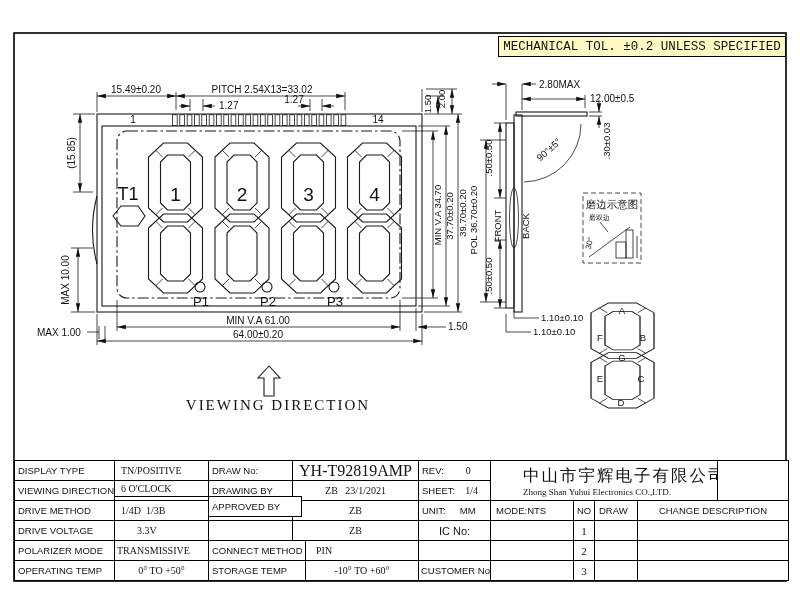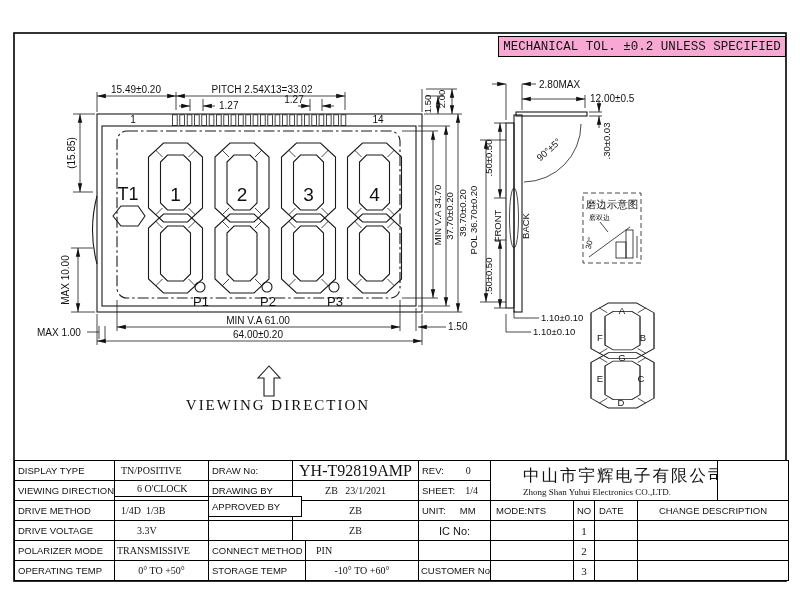--- a/index.html
+++ b/index.html
@@ -8,21 +8,21 @@
   svg{position:absolute;left:0;top:0;}
   .ln{fill:none;stroke:#1a1a1a;stroke-width:1.1;}
   .thin{fill:none;stroke:#1a1a1a;stroke-width:0.8;}
   .dd{stroke-dasharray:11 3 2.5 3;}
   .dash{stroke-dasharray:5 3;}
   text{fill:#111;font-family:"Liberation Sans",sans-serif;}
   .d10{font-size:10px;} .d95{font-size:9.5px;} .d13{font-size:13px;}
   .d19{font-size:19px;} .d18{font-size:18px;} .d9{font-size:9.5px;}
   .d8{font-size:8px;} .d105{font-size:10.5px;font-family:sans-serif;} .d7{font-size:7px;font-family:sans-serif;}
   .vd{font-size:15px;font-family:"Liberation Serif",serif;letter-spacing:2px;}
-  .box{position:absolute;box-sizing:border-box;border:1.4px solid #000;background:#f9a8d4;}
+  .box{position:absolute;box-sizing:border-box;border:1.4px solid #000;background:#fef9c3;}
   #tolbox{left:498px;top:36px;width:288px;height:21px;display:flex;align-items:center;justify-content:center;
           font-family:"Liberation Mono",monospace;font-size:12.5px;}
   #confirm{left:486px;top:417px;width:302px;height:43px;border-radius:10px;background:transparent;font-family:sans-serif;}
   #confirm .l1{position:absolute;left:10px;top:3px;font-size:15px;}
   #confirm .l2{position:absolute;left:158px;top:22px;font-size:15px;}
   .tc{position:absolute;box-sizing:border-box;border:1px solid #000;display:flex;align-items:center;
       padding:0 3px;overflow:hidden;background:#fff;}
   .lbl{font-family:Liberation Sans, sans-serif;font-size:9.5px;white-space:pre;}
   .val{font-family:"Liberation Serif",serif;font-weight:normal;font-size:10px;white-space:pre;}
   .big{font-family:"Liberation Serif",serif;font-size:16px;}
@@ -245,21 +245,21 @@
   <div class="tc lbl" style="left:14px;top:460px;width:101px;height:21px">DISPLAY TYPE</div>
   <div class="tc val" style="left:114px;top:460px;width:95px;height:21px;padding:0 6px">TN/POSITIVE</div>
   <div class="tc lbl" style="left:208px;top:460px;width:85px;height:21px">DRAW No:</div>
   <div class="tc big ctr" style="left:292px;top:460px;width:127px;height:21px">YH-T92819AMP</div>
   <div class="tc" style="left:418px;top:460px;width:73px;height:21px">
     <span class="lbl">REV:</span>
     <span class="val" style="margin-left:22px">0</span>
   </div>
 
   <div class="tc lbl" style="left:14px;top:480px;width:101px;height:21px">VIEWING DIRECTION</div>
-  <div class="tc val" style="left:114px;top:480px;width:95px;height:17px;padding:0 22px">6 O'CLOCK</div>
+  <div class="tc val" style="left:114px;top:480px;width:95px;height:17px;padding:0 6px">6 O'CLOCK</div>
   <div class="tc lbl" style="left:208px;top:480px;width:85px;height:21px">DRAWING BY</div>
   <div class="tc val ctr" style="left:292px;top:480px;width:127px;height:21px">ZB   23/1/2021</div>
   <div class="tc" style="left:418px;top:480px;width:73px;height:21px">
     <span class="lbl">SHEET:</span>
     <span class="val" style="margin-left:10px">1/4</span>
   </div>
 
   <div class="tc" style="left:490px;top:460px;width:228px;height:41px;padding:0 2px 0 32px;flex-direction:column;justify-content:center;align-items:flex-start">
     <div class="cn">中山市宇辉电子有限公司</div>
     <div class="en">Zhong Shan Yuhui Electronics CO.,LTD.</div>
@@ -269,21 +269,21 @@
   <div class="tc lbl" style="left:14px;top:500px;width:101px;height:21px">DRIVE METHOD</div>
   <div class="tc val" style="left:114px;top:500px;width:95px;height:21px;padding:0 6px">1/4D  1/3B</div>
   <div class="tc lbl" style="left:208px;top:500px;width:85px;height:21px">CHECKED BY</div>
   <div class="tc val ctr" style="left:292px;top:500px;width:127px;height:21px">ZB</div>
   <div class="tc" style="left:418px;top:500px;width:73px;height:21px">
     <span class="lbl">UNIT:</span>
     <span class="lbl" style="margin-left:14px">MM</span>
   </div>
   <div class="tc lbl" style="left:490px;top:500px;width:84px;height:21px;padding:0 5px">MODE:NTS</div>
   <div class="tc lbl ctr" style="left:573px;top:500px;width:22px;height:21px">NO</div>
-  <div class="tc lbl" style="left:594px;top:500px;width:44px;height:21px;padding:0 4px">DATE</div>
+  <div class="tc lbl" style="left:594px;top:500px;width:44px;height:21px;padding:0 4px">DRAW</div>
   <div class="tc lbl ctr" style="left:637px;top:500px;width:152px;height:21px">CHANGE DESCRIPTION</div>
 
   <div class="tc lbl" style="left:14px;top:520px;width:101px;height:21px">DRIVE VOLTAGE</div>
   <div class="tc val" style="left:114px;top:520px;width:95px;height:21px;padding:0 22px">3.3V</div>
   <div class="tc lbl" style="left:208px;top:496px;width:94px;height:21px">APPROVED BY</div>
   <div class="tc val ctr" style="left:292px;top:520px;width:127px;height:21px">ZB</div>
   <div class="tc lbl ctr" style="left:418px;top:520px;width:73px;height:21px;font-size:11px">IC No:</div>
   <div class="tc" style="left:490px;top:520px;width:84px;height:21px"></div>
   <div class="tc num ctr" style="left:573px;top:520px;width:22px;height:21px">1</div>
   <div class="tc" style="left:594px;top:520px;width:44px;height:21px"></div>

